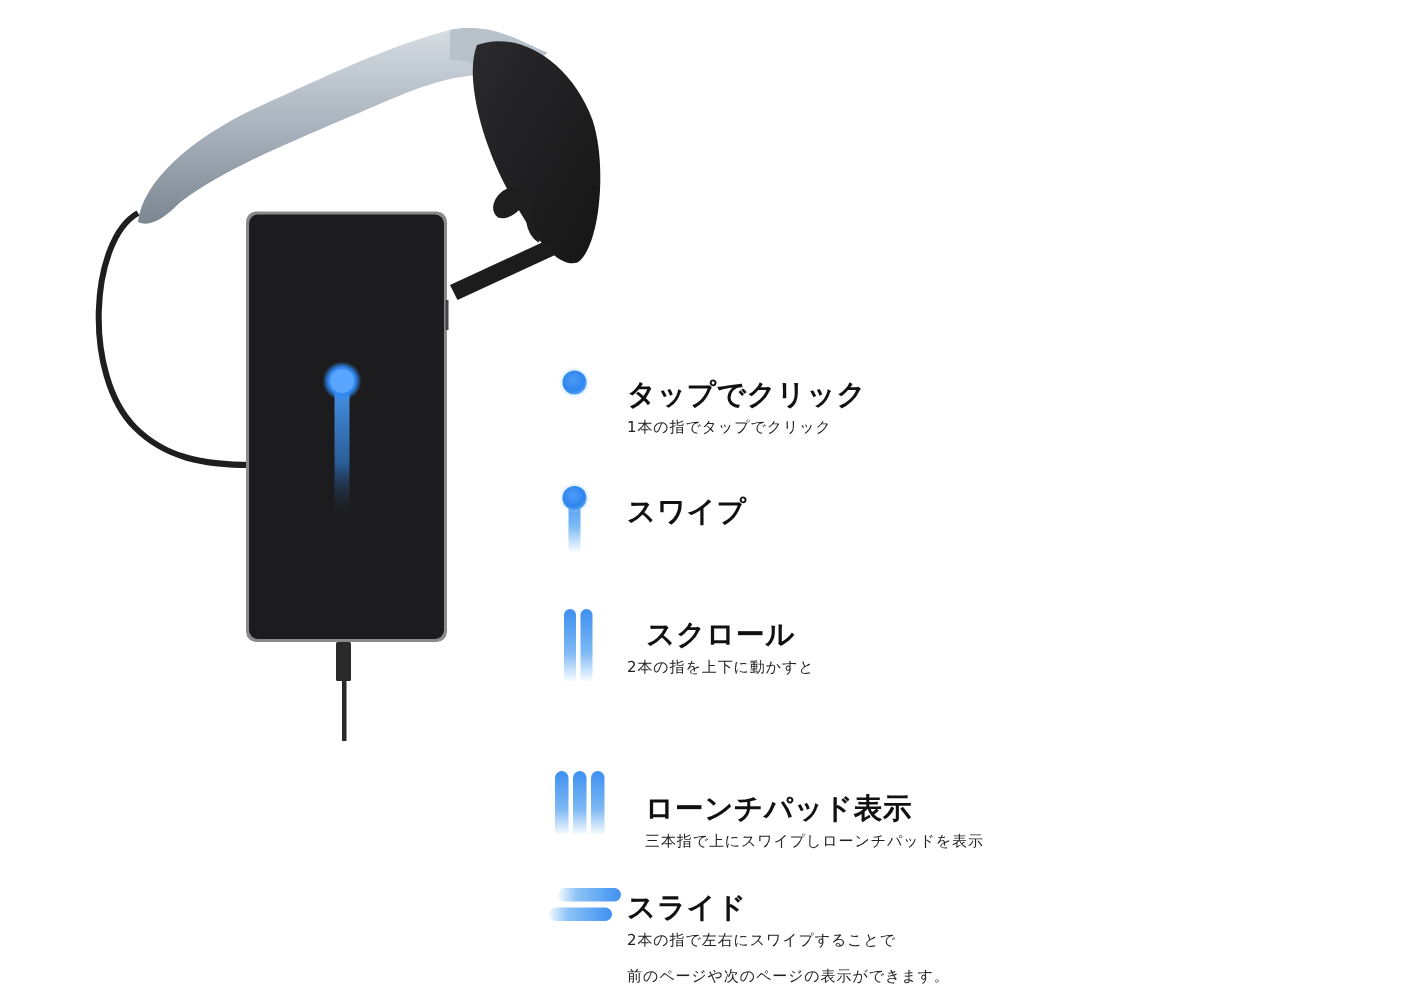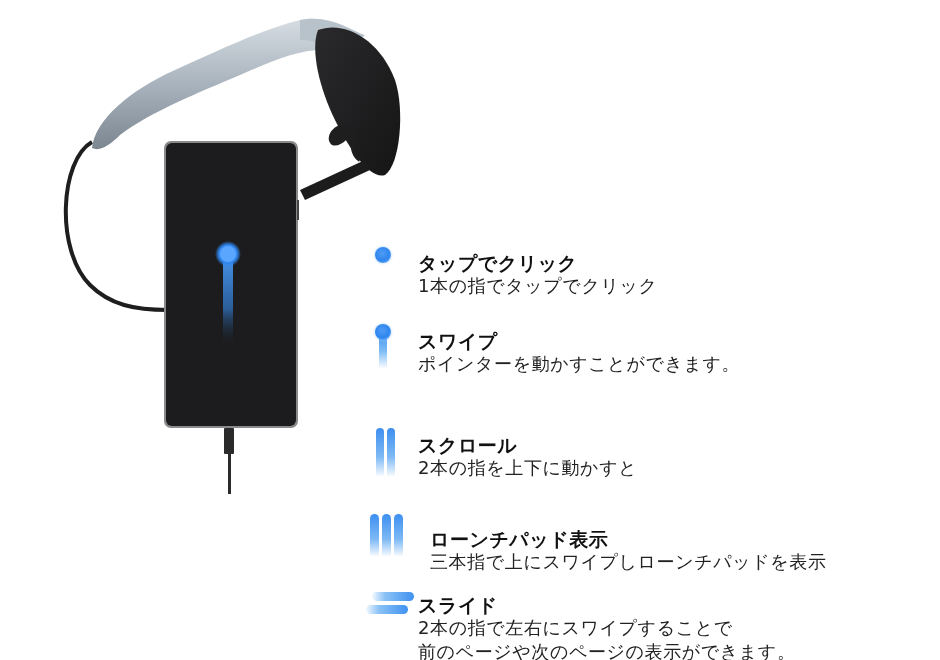--- a/index.html
+++ b/index.html
@@ -7,21 +7,21 @@
       width: 940px; height: 660px; background: #ffffff; position: relative; overflow: hidden;
       font-family: "DejaVu Sans", "Liberation Sans", sans-serif; color: #1a1a1a;
     }
     .illustration { position: absolute; left: 0; top: 0; width: 940px; height: 660px; }
     .gesture {
       position: absolute; left: 366px; display: flex; align-items: flex-start;
     }
     .gesture .icon { width: 50px; position: relative; flex: 0 0 50px; }
     .gesture .text { margin-left: 2px; }
     .gesture .title { font-weight: bold; font-size: 19px; line-height: 22px; color: #111; letter-spacing: 0.5px; margin-top: 16px; }
-    .gesture .desc { font-size: 18px; line-height: 24px; color: #222; letter-spacing: 0.6px; }
+    .gesture .desc { font-size: 10px; line-height: 24px; color: #222; letter-spacing: 0.6px; }
     .dot {
       position: absolute; width: 16px; height: 16px; border-radius: 50%;
       background: radial-gradient(circle at 45% 40%, #4f9bf5 0%, #2f86ef 55%, #8cc4f7 100%);
       box-shadow: 0 0 3px #a8d0fa;
     }
     .stem {
       position: absolute; width: 8px;
       background: linear-gradient(to bottom, #3a8ff0 0%, #7dbbf5 55%, rgba(220,238,252,0.2) 100%);
     }
     .bar {
@@ -97,25 +97,24 @@
   </div>
 </div>
 
 <div class="gesture" style="top:314px;">
   <div class="icon" style="height:60px;">
     <div class="stem" style="left:13px; top:16px; height:38px;"></div>
     <div class="dot" style="left:9px; top:10px;"></div>
   </div>
   <div class="text">
     <div class="title">スワイプ</div>
-    <div class="desc">ポインターを動かすことができます。</div>
   </div>
 </div>
 
-<div class="gesture" style="top:418px;">
+<div class="gesture" style="top:396px;text-align:center;">
   <div class="icon" style="height:60px;">
     <div class="bar" style="left:10px; top:10px; height:48px; width:8px;"></div>
     <div class="bar" style="left:21px; top:10px; height:48px; width:8px;"></div>
   </div>
   <div class="text">
     <div class="title">スクロール</div>
     <div class="desc">2本の指を上下に動かすと</div>
   </div>
 </div>
 

